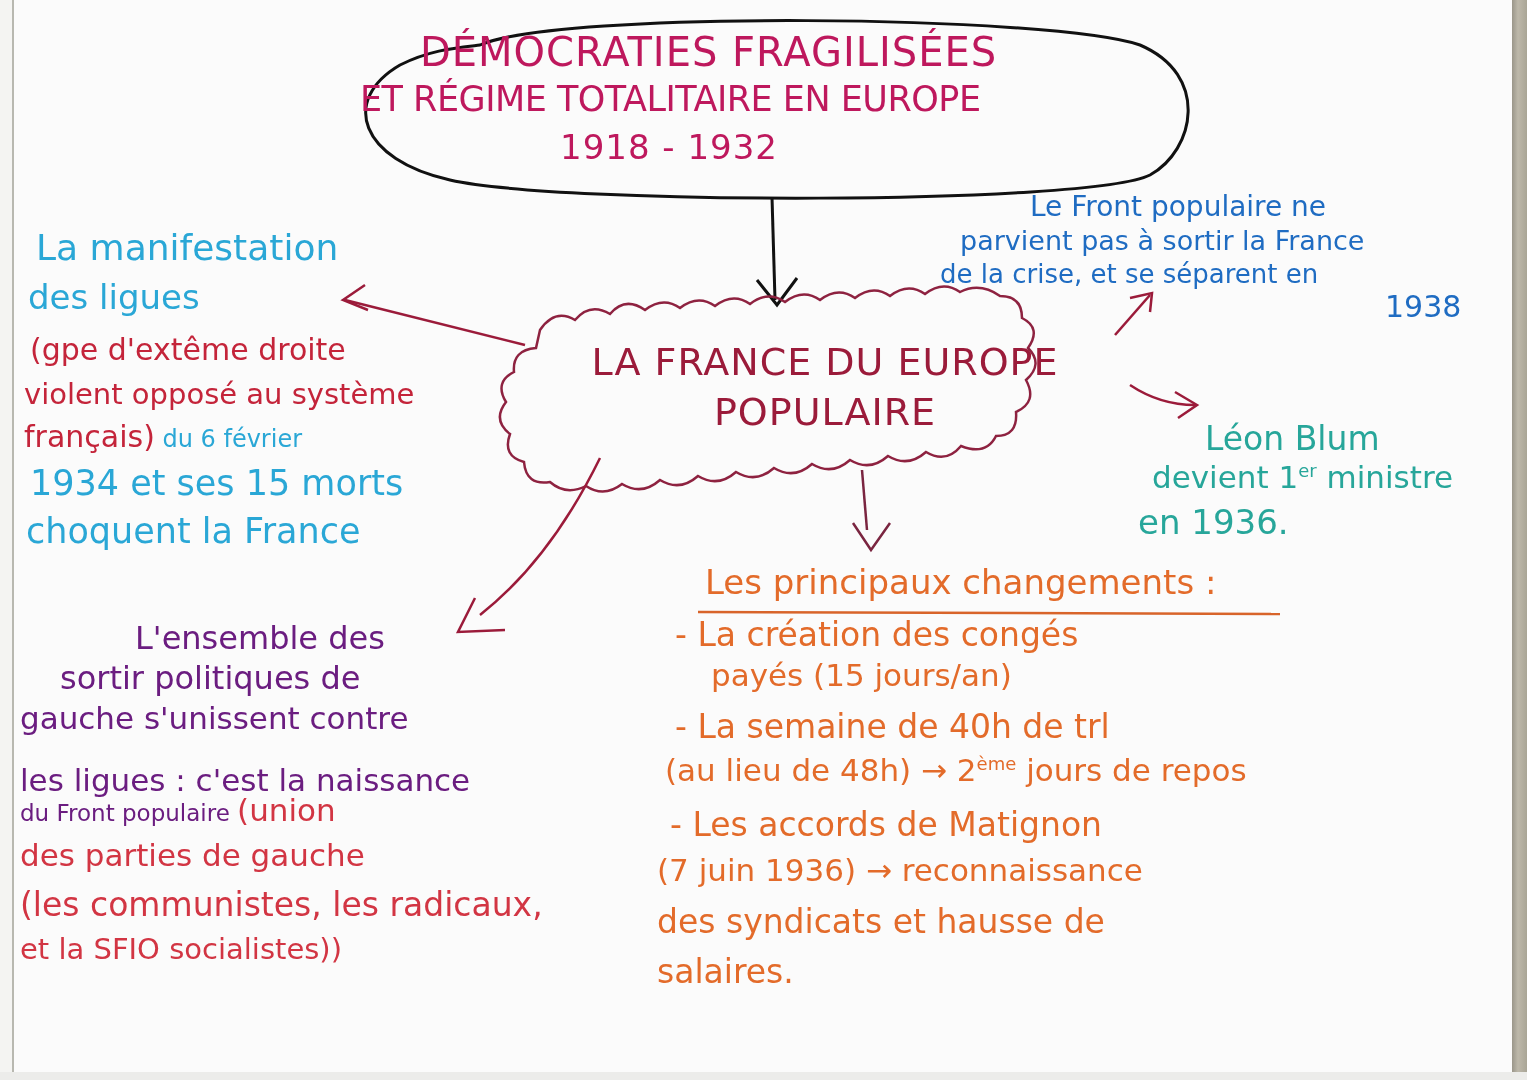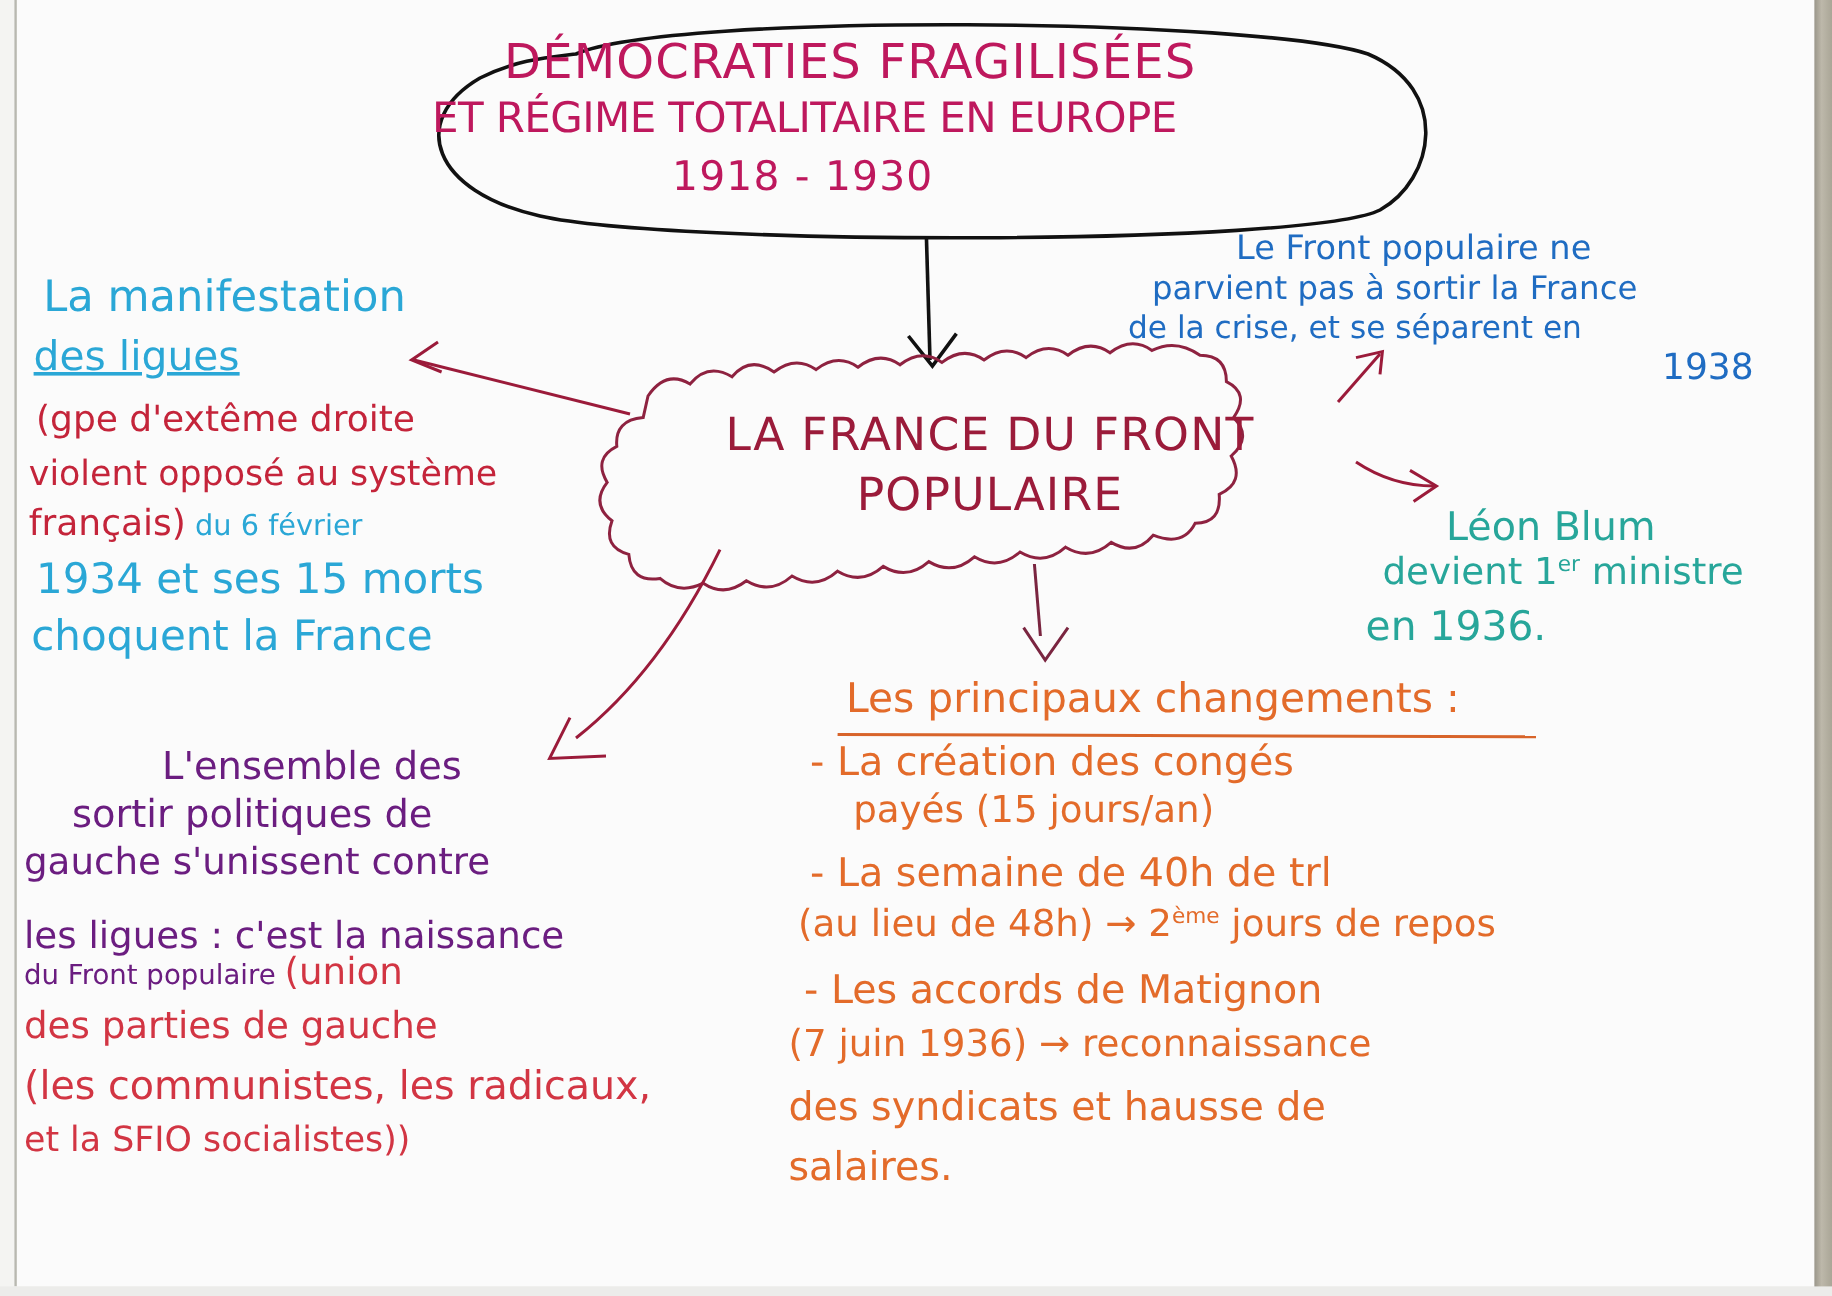--- a/index.html
+++ b/index.html
@@ -75,28 +75,28 @@
   <polyline points="475,598 458,632 505,630" fill="none" stroke="#9b1b3a" stroke-width="2.5"></polyline>
 
   <line x1="862" y1="470" x2="867" y2="530" stroke="#7a2540" stroke-width="2.5"></line>
   <polyline points="853,523 871,550 890,523" fill="none" stroke="#7a2540" stroke-width="2.5"></polyline>
 
   <line x1="698" y1="612" x2="1280" y2="614" stroke="#d8642a" stroke-width="2.5"></line>
 </svg>
 
 <div class="hw title-line" style="left:420px; top:32px; width:730px; font-size:40px;">DÉMOCRATIES FRAGILISÉES</div>
 <div class="hw title-line" style="left:360px; top:82px; width:800px; font-size:35px; letter-spacing:-0.5px;">ET RÉGIME TOTALITAIRE EN EUROPE</div>
-<div class="hw title-line" style="left:560px; top:130px; width:420px; font-size:34px;">1918 - 1930</div>
+<div class="hw title-line" style="left:560px; top:130px; width:420px; font-size:34px;">1918 - 1932</div>
 
-<div class="hw center-title" style="left:540px; top:343px; width:570px; font-size:38px;">LA FRANCE DU FRONT</div>
+<div class="hw center-title" style="left:540px; top:343px; width:570px; font-size:38px;">LA FRANCE DU EUROPE</div>
 <div class="hw center-title" style="left:640px; top:393px; width:370px; font-size:38px;">POPULAIRE</div>
 
 <div>
   <div class="hw cyan" style="left:36px; top:230px; font-size:36px;">La manifestation</div>
-  <div class="hw cyan" style="left:28px; top:280px; font-size:34px;text-decoration:underline;">des ligues</div>
+  <div class="hw cyan" style="left:28px; top:280px; font-size:34px;">des ligues</div>
   <div class="hw red" style="left:30px; top:335px;">(gpe d'extême droite</div>
   <div class="hw red" style="left:24px; top:380px; font-size:29px;">violent opposé au système</div>
   <div class="hw" style="left:24px; top:422px;">
     <span class="red">français)</span><span class="cyan" style="font-size:24px;"> du 6 février</span>
   </div>
   <div class="hw cyan" style="left:30px; top:466px; font-size:35px;">1934 et ses 15 morts</div>
   <div class="hw cyan" style="left:26px; top:514px; font-size:35px;">choquent la France</div>
 </div>
 
 <div>

